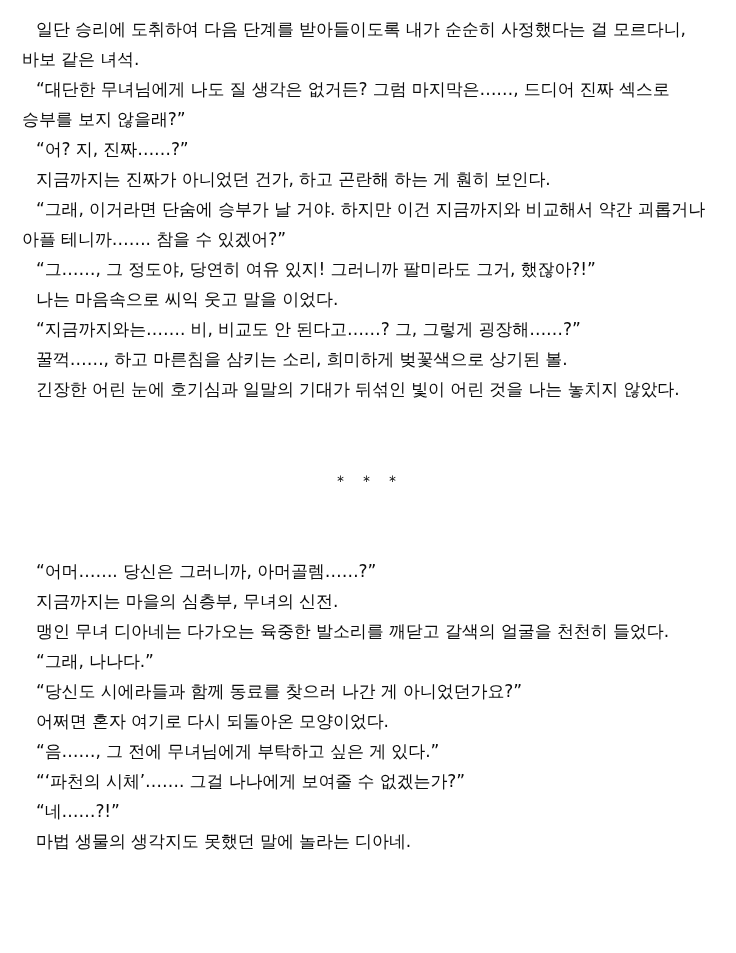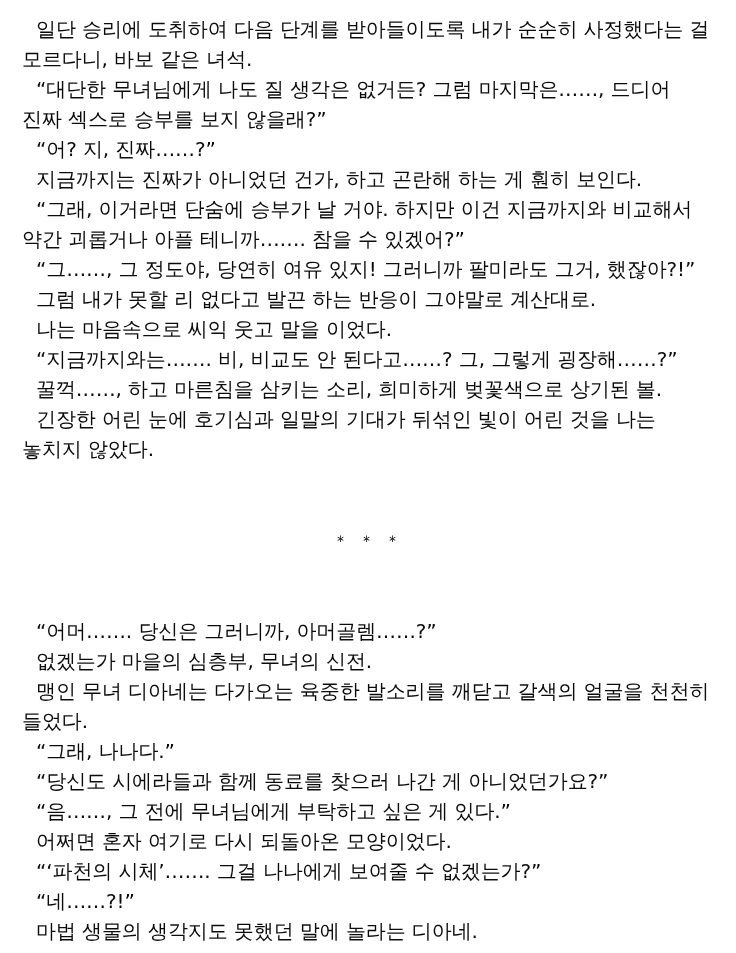--- a/index.html
+++ b/index.html
@@ -15,21 +15,21 @@
     overflow: hidden;
   }
   .page {
     position: relative;
     width: 736px;
     height: 953px;
     box-sizing: border-box;
     padding: 14px 22px 0 22px;
   }
   .para {
-    font-size: 20px;
+    font-size: 17px;
     line-height: 30px;
     letter-spacing: -0.1px;
     margin: 0;
     white-space: pre-wrap;
     word-break: keep-all;
   }
   .indent {
     text-indent: 14px;
   }
   .scene-break {
@@ -50,34 +50,33 @@
 <body>
 
 <div class="page">
 
   <p class="para indent">일단 승리에 도취하여 다음 단계를 받아들이도록 내가 순순히 사정했다는 걸 모르다니, 바보 같은 녀석.</p>
   <p class="para indent">“대단한 무녀님에게 나도 질 생각은 없거든? 그럼 마지막은……, 드디어 진짜 섹스로 승부를 보지 않을래?”</p>
   <p class="para indent">“어? 지, 진짜……?”</p>
   <p class="para indent">지금까지는 진짜가 아니었던 건가, 하고 곤란해 하는 게 훤히 보인다.</p>
   <p class="para indent">“그래, 이거라면 단숨에 승부가 날 거야. 하지만 이건 지금까지와 비교해서 약간 괴롭거나 아플 테니까……. 참을 수 있겠어?”</p>
   <p class="para indent">“그……, 그 정도야, 당연히 여유 있지! 그러니까 팔미라도 그거, 했잖아?!”</p>
-  <p class="para indent">그럼 내가 못할 리 없다고 발끈 하는 반응이 그야말로 계산대로.</p>
   <p class="para indent">나는 마음속으로 씨익 웃고 말을 이었다.</p>
   <p class="para indent">“지금까지와는……. 비, 비교도 안 된다고……? 그, 그렇게 굉장해……?”</p>
   <p class="para indent">꿀꺽……, 하고 마른침을 삼키는 소리, 희미하게 벚꽃색으로 상기된 볼.</p>
   <p class="para indent">긴장한 어린 눈에 호기심과 일말의 기대가 뒤섞인 빛이 어린 것을 나는 놓치지 않았다.</p>
 
   <div class="gap-before-break"></div>
   <p class="scene-break">＊ ＊ ＊</p>
   <div class="gap-after-break"></div>
 
   <p class="para indent">“어머……. 당신은 그러니까, 아머골렘……?”</p>
-  <p class="para indent">없겠는가 마을의 심층부, 무녀의 신전.</p>
+  <p class="para indent">지금까지는 마을의 심층부, 무녀의 신전.</p>
   <p class="para indent">맹인 무녀 디아네는 다가오는 육중한 발소리를 깨닫고 갈색의 얼굴을 천천히 들었다.</p>
   <p class="para indent">“그래, 나나다.”</p>
   <p class="para indent">“당신도 시에라들과 함께 동료를 찾으러 나간 게 아니었던가요?”</p>
+  <p class="para indent">어쩌면 혼자 여기로 다시 되돌아온 모양이었다.</p>
   <p class="para indent">“음……, 그 전에 무녀님에게 부탁하고 싶은 게 있다.”</p>
-  <p class="para indent">어쩌면 혼자 여기로 다시 되돌아온 모양이었다.</p>
   <p class="para indent">“‘파천의 시체’……. 그걸 나나에게 보여줄 수 없겠는가?”</p>
   <p class="para indent">“네……?!”</p>
   <p class="para indent">마법 생물의 생각지도 못했던 말에 놀라는 디아네.</p>
 
 </div>
 
 </body></html>

